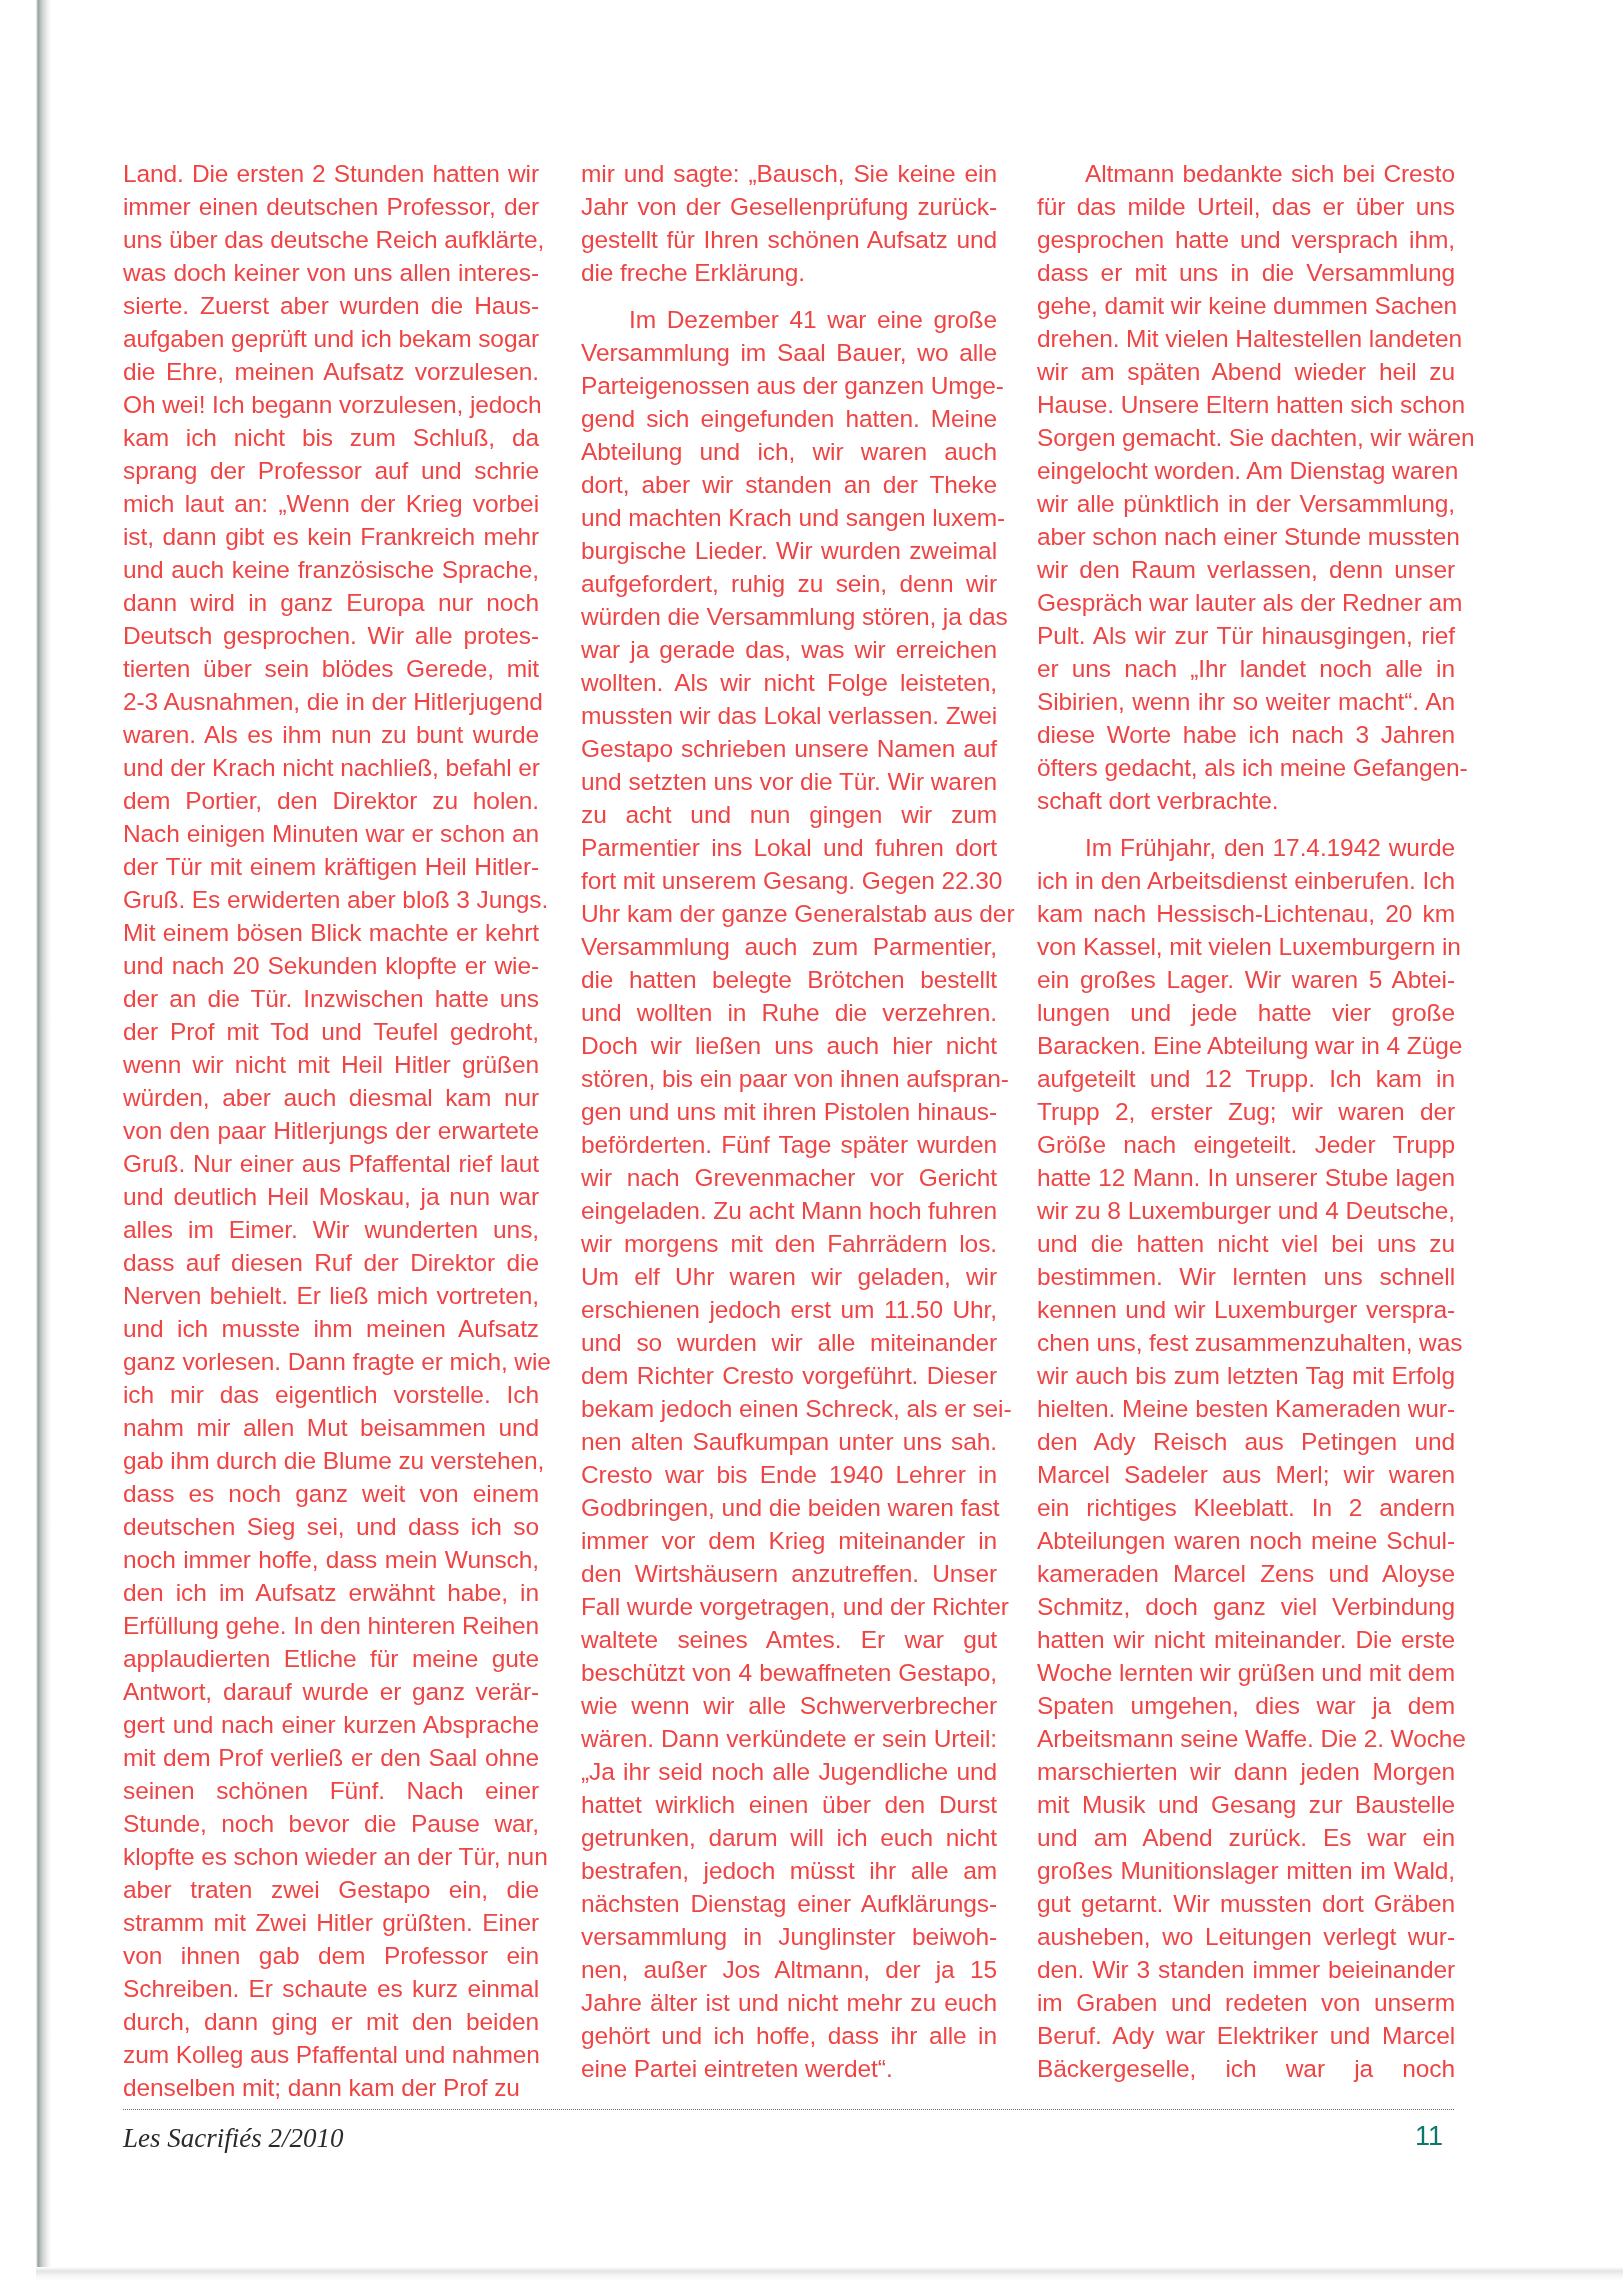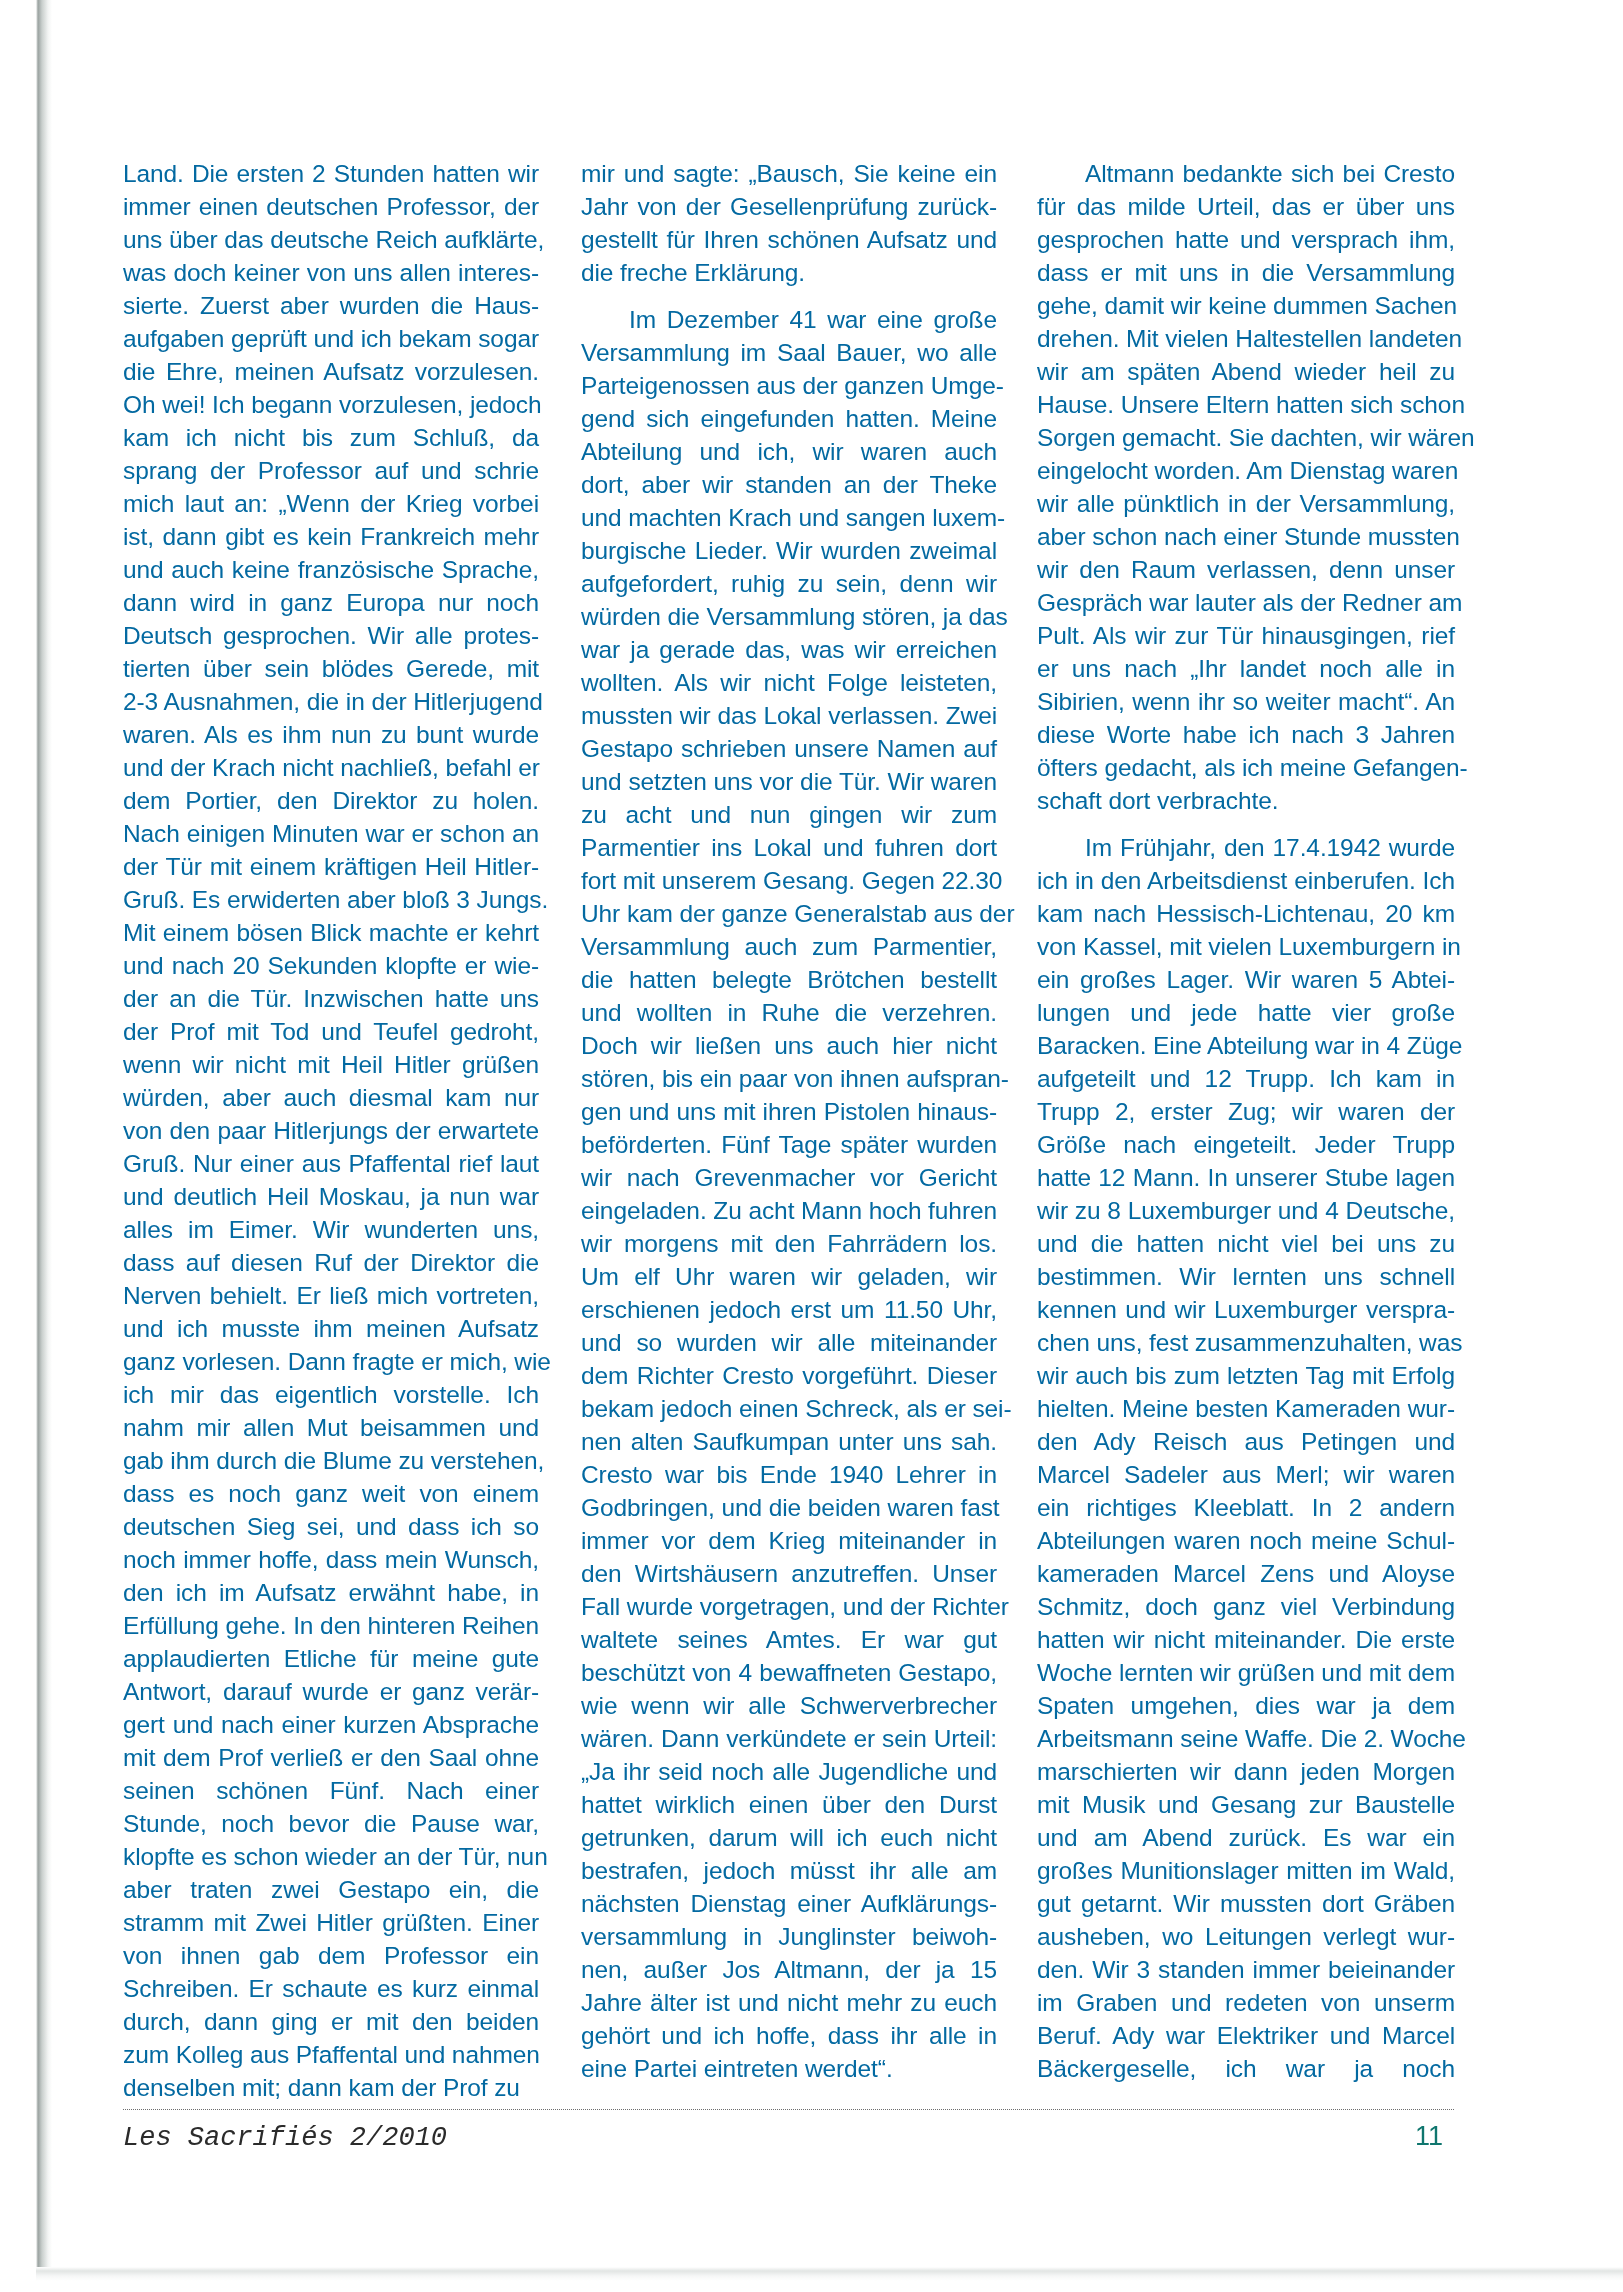--- a/index.html
+++ b/index.html
@@ -11,38 +11,38 @@
   .page-shadow-left {
     position: absolute; left: 0; top: 0; width: 52px; height: 2279px;
     background: linear-gradient(to right, #ffffff 0px, #ffffff 36px, #9aa2a0 38px, #c9cfcd 42px, #f2f4f3 48px, #ffffff 52px);
   }
   .page-shadow-bottom {
     position: absolute; left: 36px; top: 2267px; width: 1588px; height: 14px;
     background: linear-gradient(to bottom, #ffffff 0px, #e2e5e4 4px, #f6f7f7 9px, #ffffff 14px);
   }
   .column {
     position: absolute; top: 157px;
-    font-size: 24.5px; line-height: 33px; color: #0369a1;
+    font-size: 24.5px; line-height: 33px; color: #ef4444;
     text-align: justify; hyphens: manual;
     letter-spacing: -0.1px;
   }
   .col-1 { left: 123px; width: 416px; }
   .col-2 { left: 581px; width: 416px; }
   .col-3 { left: 1037px; width: 418px; }
   .paragraph { margin: 0 0 14px 0; }
   .paragraph.indent { text-indent: 48px; }
   .line { display: block; text-align: justify; text-align-last: justify; white-space: nowrap; }
   .line.last { text-align-last: left; }
   .footer-rule {
     position: absolute; left: 123px; top: 2109px; width: 1331px; height: 0;
     border-top: 1.5px dotted #6d6d6d;
   }
   .footer-title {
     position: absolute; left: 123px; top: 2123px;
-    font-family: Liberation Mono, monospace; font-style: italic;
+    font-family: Liberation Serif, serif; font-style: italic;
     font-size: 27px; color: #2b2b2b;
   }
   .page-number {
     position: absolute; right: 181px; top: 2121px;
     font-family: "Liberation Sans", sans-serif;
     font-size: 27px; color: #0f766e;
   }
 </style>
 </head>
 <body>

